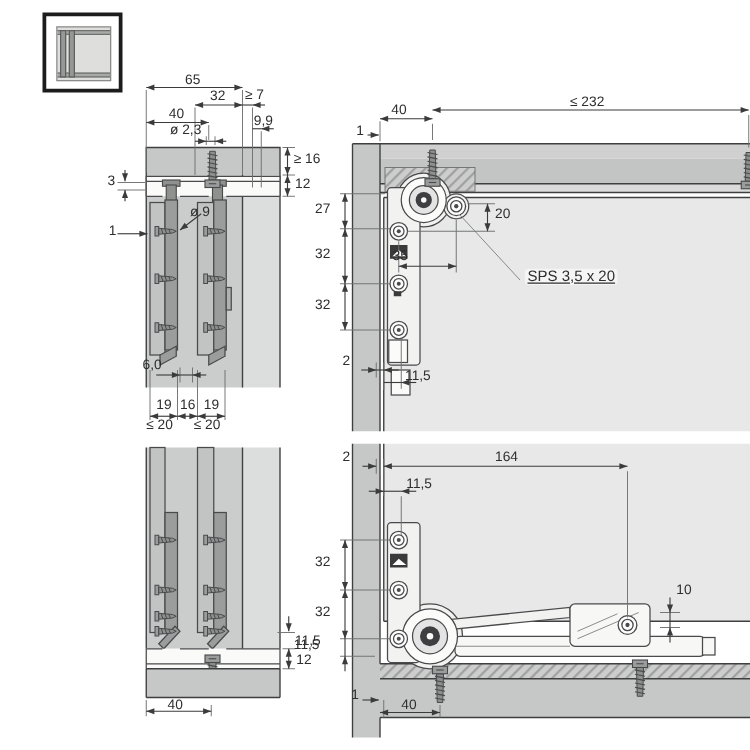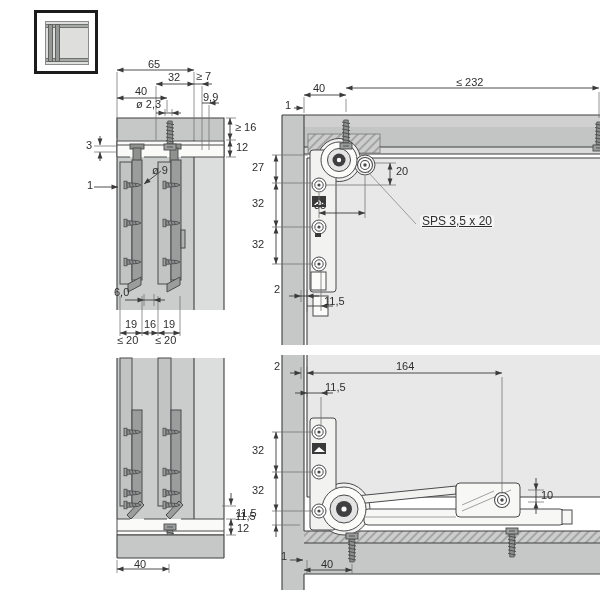--- a/index.html
+++ b/index.html
@@ -315,17 +315,17 @@
   <span class="dim-label" style="left:212px;top:507px">11,5</span>
   <span class="dim-label" style="left:213px;top:522px">12</span>
   <span class="dim-label" style="left:110px;top:558px">40</span>
 
   <span class="dim-label" style="left:250px;top:360px">2</span>
   <span class="dim-label" style="left:372px;top:360px">164</span>
   <span class="dim-label" style="left:301px;top:381px">11,5</span>
   <span class="dim-label" style="left:228px;top:444px">32</span>
   <span class="dim-label" style="left:228px;top:484px">32</span>
   <span class="dim-label" style="left:211px;top:510px">11,5</span>
-  <span class="dim-label" style="left:517px;top:489px">10</span>
+  <span class="dim-label" style="left:517px;top:466px">10</span>
   <span class="dim-label" style="left:257px;top:550px">1</span>
   <span class="dim-label" style="left:297px;top:558px">40</span>
 
 </div>
 
 </body></html>

